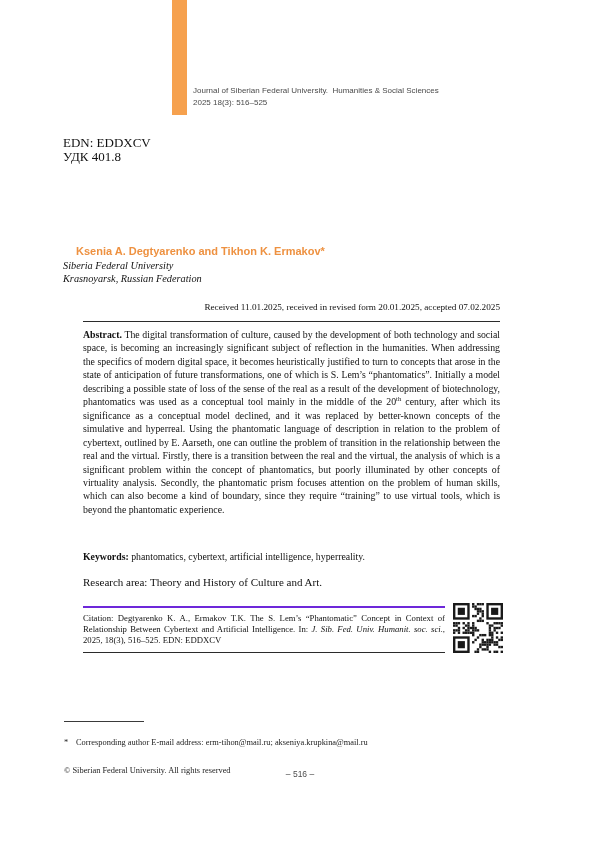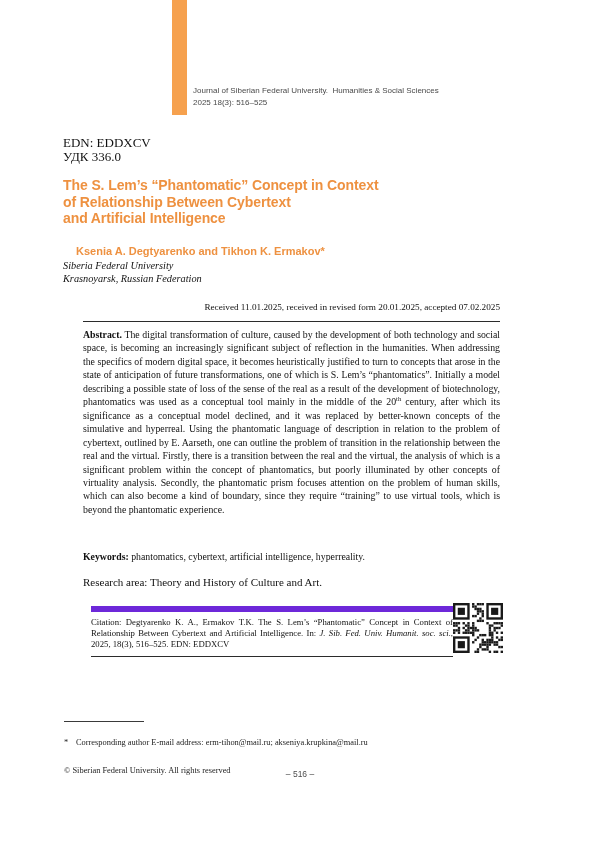--- a/index.html
+++ b/index.html
@@ -17,23 +17,23 @@
   .authors{position:absolute;left:63px;top:245px;font-family:"Liberation Sans",sans-serif;
     font-weight:bold;font-size:11px;color:var(--accent,#EE9140);padding-left:13px;}
   .affiliation{position:absolute;left:63px;top:259px;font-style:italic;font-size:10.3px;line-height:13.2px;color:#111;}
   .received{position:absolute;left:83px;top:302px;width:417px;text-align:right;font-size:9.2px;color:#111;}
   .abstract{position:absolute;left:83px;top:321px;width:417px;border-top:1px solid #2b2b2b;
     padding-top:6px;font-size:9.8px;line-height:13.45px;text-align:justify;color:#111;}
   .abstract b,.kw b{font-weight:bold;}
   .abstract sup{font-size:6.5px;line-height:0;}
   .kw{position:absolute;left:83px;top:551px;width:417px;font-size:9.8px;color:#111;}
   .research{position:absolute;left:83px;top:576px;width:417px;font-size:11px;color:#111;}
-  .citation{position:absolute;left:83px;top:606px;width:362px;border-top:6px solid #6d28d9;
+  .citation{position:absolute;left:83px;top:606px;width:362px;border-top:2px solid #6d28d9;
     border-bottom:1px solid #2b2b2b;padding:5px 0 5px 0;font-size:8.7px;line-height:11.2px;
-    text-align:justify;color:#111;margin-left:8px;}
+    text-align:justify;color:#111;}
   .citation i{font-style:italic;}
   .qr{position:absolute;left:453px;top:603px;width:50px;height:50px;}
   .foot-rule{position:absolute;left:64px;top:721px;width:80px;border-top:1px solid #3a3a3a;height:0;}
   .copyright{position:absolute;left:64px;top:725px;font-size:8.4px;color:#222;margin-top:41px;}
   .corresponding{position:absolute;left:64px;top:738px;font-size:8.4px;color:#222;}
   .corresponding .star{display:inline-block;width:12px;}
   .page-num{position:absolute;left:0;top:769px;width:600px;text-align:center;
     font-family:"Liberation Sans",sans-serif;font-size:8.5px;color:#4d4d4d;}
 </style>
 </head>
@@ -43,28 +43,23 @@
 
   <div class="brand-bar"></div>
 
   <div class="journal-head">
     <div>Journal of Siberian Federal University.  Humanities &amp; Social Sciences</div>
     <div>2025 18(3): 516–525</div>
   </div>
 
   <div class="id-block">
     <div>EDN: EDDXCV</div>
-    <div>УДК 336.0</div>
-  </div>
-
-  <h1 class="title">
-    <div>The S. Lem’s “Phantomatic” Concept in Context</div>
-    <div>of Relationship Between Cybertext</div>
-    <div>and Artificial Intelligence</div>
-  </h1>
+    <div>УДК 401.8</div>
+  </div>
+
 
   <div class="authors">Ksenia A. Degtyarenko and Tikhon K. Ermakov*</div>
 
   <div class="affiliation">
     <div>Siberia Federal University</div>
     <div>Krasnoyarsk, Russian Federation</div>
   </div>
 
   <div class="received">Received 11.01.2025, received in revised form 20.01.2025, accepted 07.02.2025</div>
 

